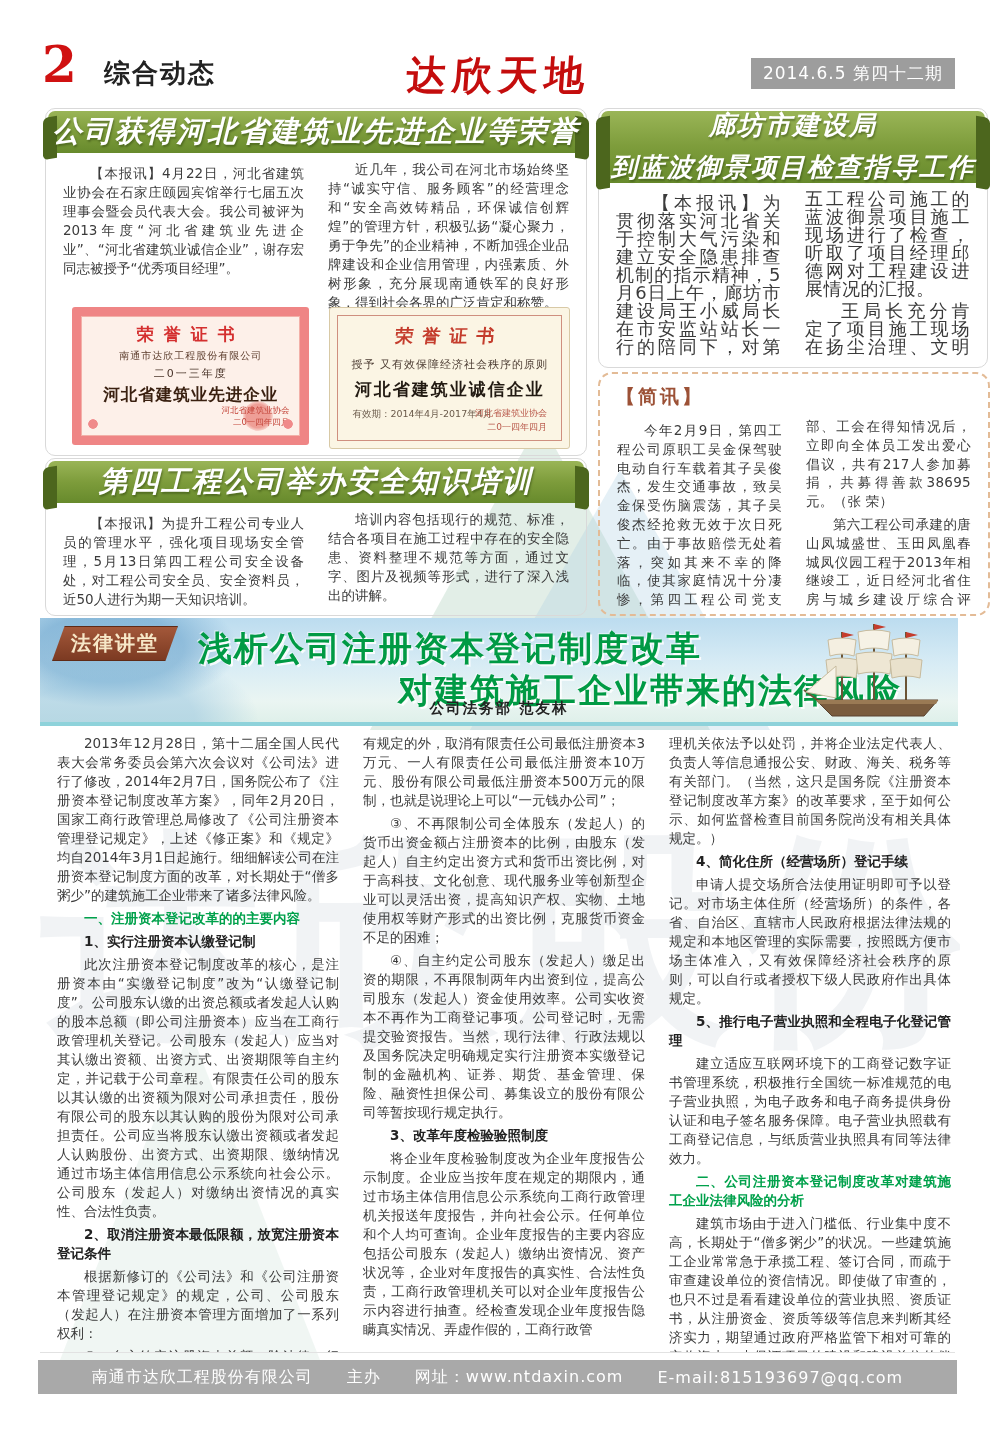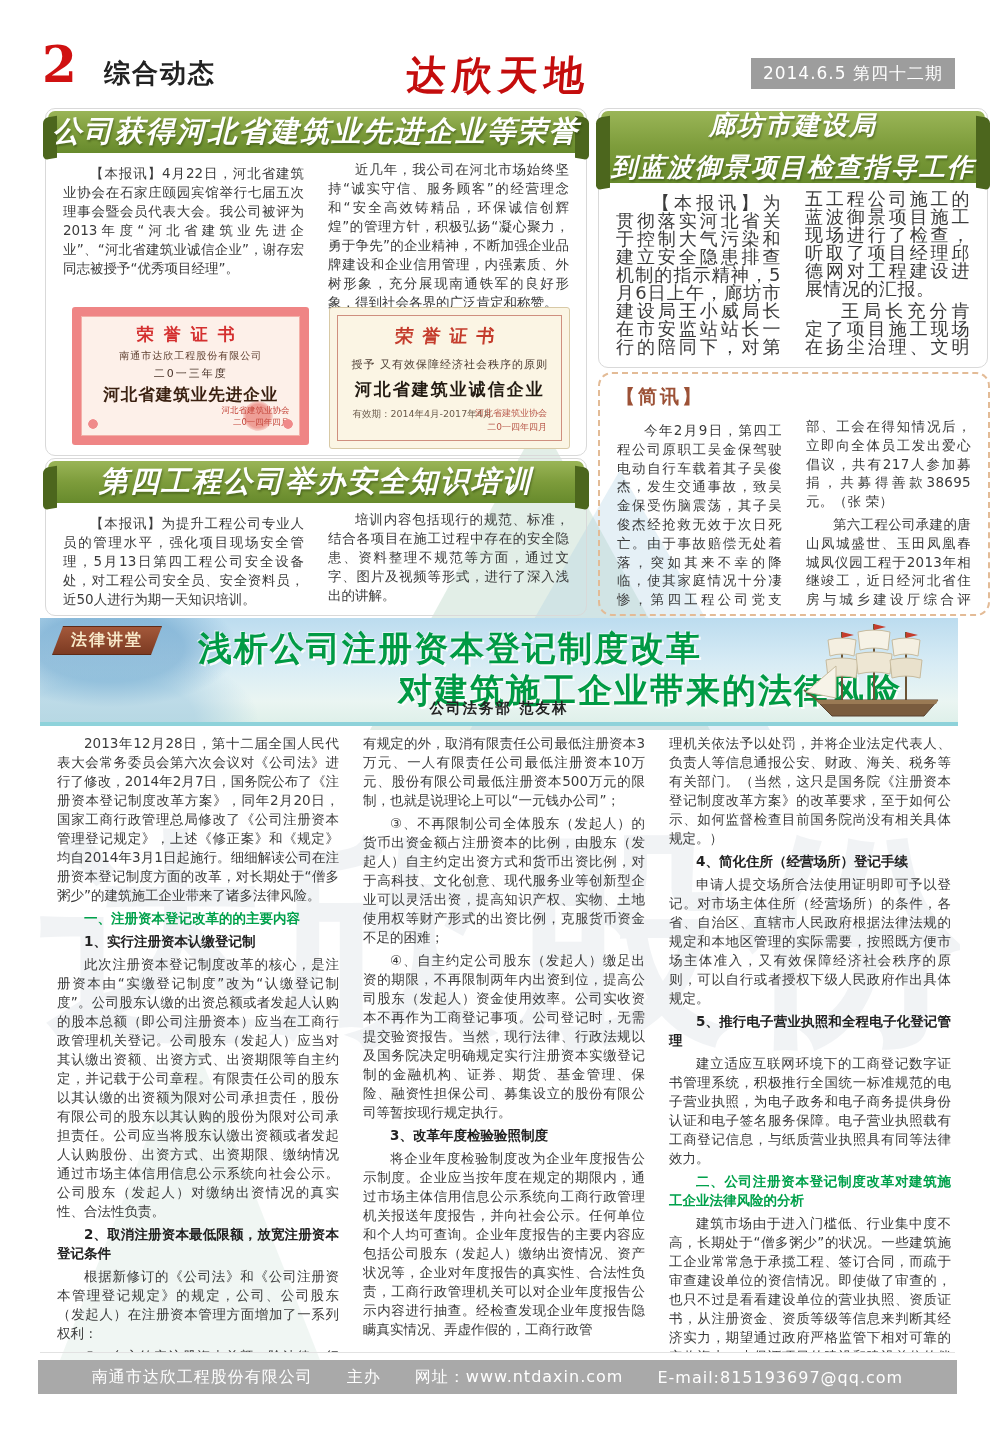--- a/index.html
+++ b/index.html
@@ -84,21 +84,21 @@
   .c2-l2 { font-size:17px; color:#221a12; font-weight:bold; margin-top:6px; letter-spacing:2px; }
   .c2-l3 { font-size:9.5px; color:#6a5a4a; margin-top:7px; text-align:left; padding-left:14px; }
   .c2-sig { position:absolute; right:14px; bottom:6px; text-align:right; font-size:9px; color:#b8584a; line-height:1.5; }
   
   .law-banner { position:absolute; left:40px; top:618px; width:918px; height:104px; z-index:1;
     background:linear-gradient(180deg,#bcdcef 0%,#d8ecf5 45%,#eaf5f2 80%,#dff0ea 100%);
     border-bottom:4px solid #8ed2da; overflow:hidden; }
   .wave { position:absolute; border-radius:50%; opacity:.55; }
   .w1 { left:-60px; top:-30px; width:260px; height:120px; background:radial-gradient(ellipse, #5f9cc8 0 40%, transparent 70%); }
   .w2 { left:-80px; top:30px; width:300px; height:140px; background:radial-gradient(ellipse, #8fc0dd 0 40%, transparent 70%); opacity:.5; }
-  .law-badge { position:absolute; left:12px; top:8px; padding:3px 18px; font-size:16px; font-weight:bold;
+  .law-badge { position:absolute; left:12px; top:8px; padding:3px 18px; font-size:20px; font-weight:bold;
     color:#f7e8c8; background:linear-gradient(180deg,#a3583a,#7c3a22); letter-spacing:2px;
     clip-path:polygon(10% 0,100% 0,90% 100%,0 100%); border:1px solid #5f2a16; }
   .law-title { position:absolute; font-weight:bold; font-size:34px; letter-spacing:2px; color:#009a44;
     text-shadow:2px 2px 0 rgba(255,255,255,.85), -1px -1px 0 rgba(255,255,255,.6); white-space:nowrap; }
   .lt1 { left:158px; top:8px; }
   .lt2 { left:358px; top:50px; }
   .law-byline { position:absolute; left:0; width:100%; bottom:4px; text-align:center;
     font-size:14.5px; font-weight:bold; color:#222; letter-spacing:2px; }
   .ship { position:absolute; right:6px; top:0; width:150px; height:104px; }
   

